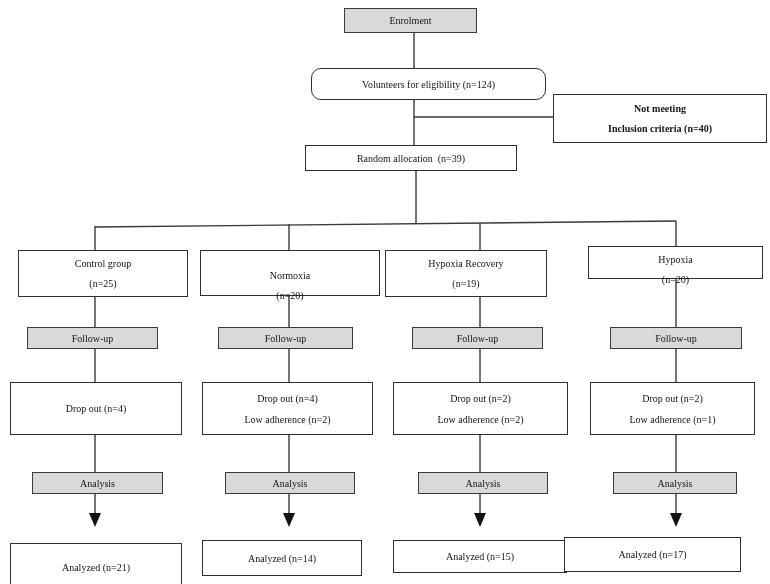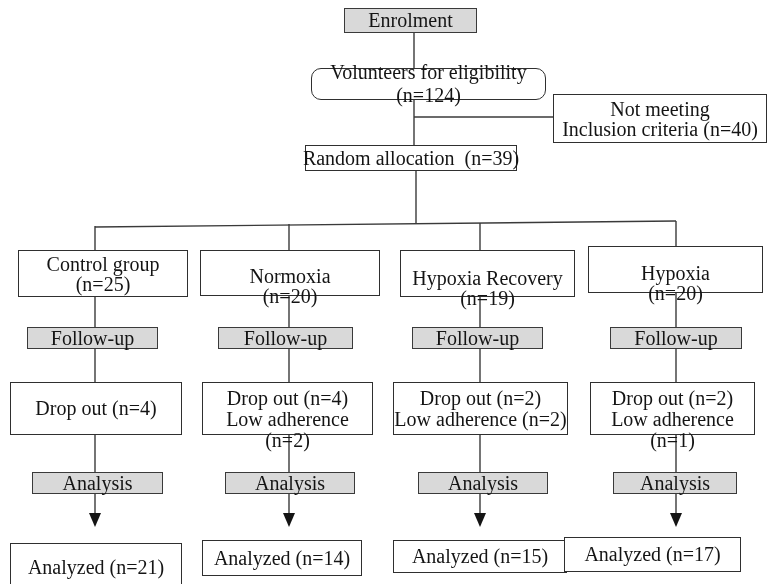--- a/index.html
+++ b/index.html
@@ -16,21 +16,21 @@
     position: absolute;
     left: 0; top: 0;
     z-index: 0;
   }
   .box {
     position: absolute;
     box-sizing: border-box;
     background: #ffffff;
     border: 1.5px solid #2f2f2f;
     text-align: center;
-    font-size: 20px;
+    font-size: 10px;
     z-index: 1;
   }
   .box.gray { background: #d9d9d9; border-color: #3a3a3a; }
   .box.rounded { border-radius: 10px; }
   .box.vcenter { display: flex; align-items: center; justify-content: center; }
   .box .line { display: block; line-height: 20px; }
   .pre { white-space: pre; }
 </style>
 </head>
 <body>
@@ -62,42 +62,42 @@
   </svg>
 
   <div class="box gray vcenter" style="left:344px; top:8px; width:133px; height:25px;">
     <span>Enrolment</span>
   </div>
 
   <div class="box rounded vcenter" style="left:295px; top:68px; width:235px; height:32px;margin-left:16px;">
     <span>Volunteers for eligibility (n=124)</span>
   </div>
 
-  <div class="box" style="left:553px; top:94px; width:214px; height:49px; padding-top:4px;">
+  <div class="box" style="left:553px; top:94px; width:214px; height:49px; padding-top:4px;font-weight:bold;">
     <span class="line">Not meeting</span>
     <span class="line">Inclusion criteria (n=40)</span>
   </div>
 
   <div class="box vcenter pre" style="left:305px; top:145px; width:212px; height:26px;">
     <span class="pre">Random allocation  (n=39)</span>
   </div>
 
   <div class="box" style="left:18px; top:250px; width:170px; height:47px; padding-top:3px;">
     <span class="line">Control group</span>
     <span class="line">(n=25)</span>
   </div>
   <div class="box" style="left:200px; top:250px; width:180px; height:46px; padding-top:15px;">
     <span class="line">Normoxia</span>
     <span class="line">(n=20)</span>
   </div>
-  <div class="box" style="left:400px; top:250px; width:175px; height:47px; padding-top:17px;">
+  <div class="box" style="left:385px; top:250px; width:162px; height:47px; padding-top:3px;">
     <span class="line">Hypoxia Recovery</span>
     <span class="line">(n=19)</span>
   </div>
-  <div class="box" style="left:588px; top:246px; width:175px; height:47px; padding-top:16px;">
+  <div class="box" style="left:588px; top:246px; width:175px; height:33px; padding-top:3px;">
     <span class="line">Hypoxia</span>
     <span class="line">(n=20)</span>
   </div>
 
   <div class="box gray vcenter" style="left:27px; top:327px; width:131px; height:22px;">
     <span>Follow-up</span>
   </div>
   <div class="box gray vcenter" style="left:218px; top:327px; width:135px; height:22px;">
     <span>Follow-up</span>
   </div>

